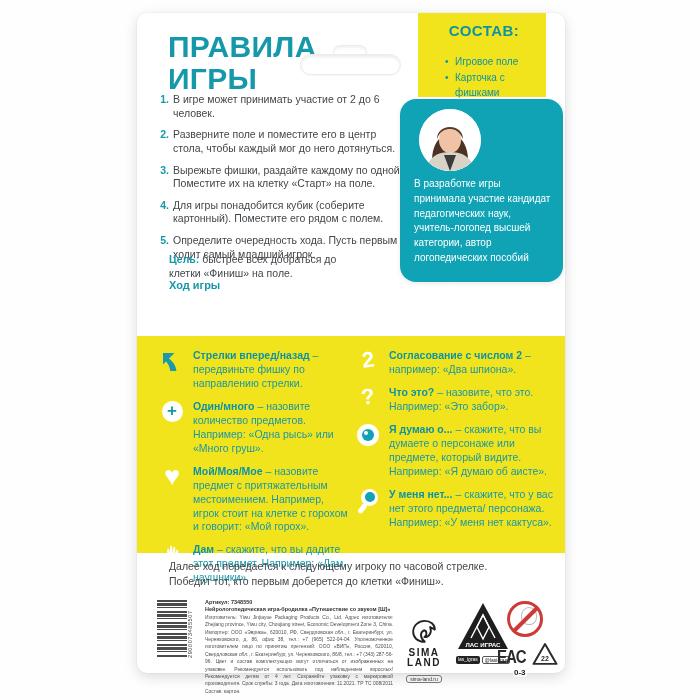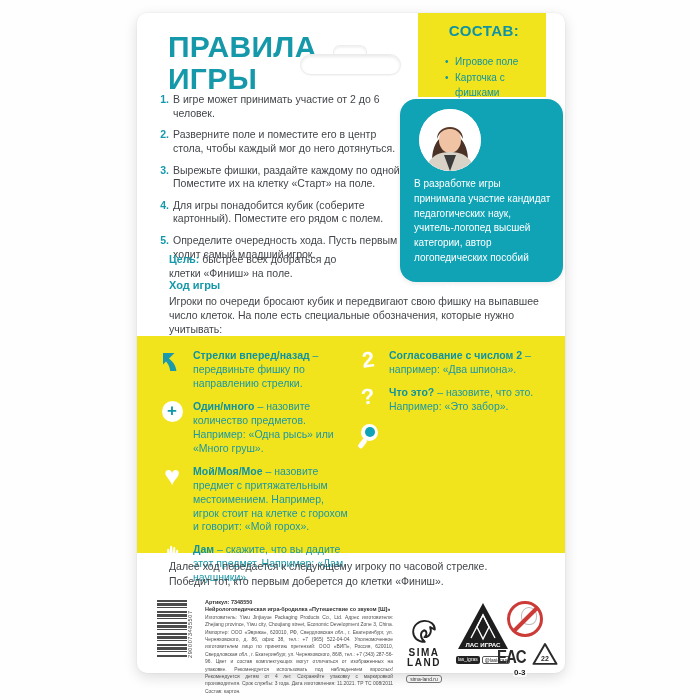--- a/index.html
+++ b/index.html
@@ -182,21 +182,20 @@
           </g>
         </svg>
       </div>
       <p class="author-text">
         <span>В разработке игры принимала участие кандидат педагогических наук, учитель-логопед высшей категории, автор логопедических пособий</span>
         <span class="author-name">Елена Максимова</span>
       </p>
     </div>
 
     <h3 class="progress-h">Ход игры</h3>
-    <p class="progress-t">Игроки по очереди бросают кубик и передвигают свою фишку на выпавшее число клеток. На поле есть специальные обозначения, которые нужно учитывать:</p>
 
     <div class="legend">
       <div class="lcol">
 
         <div class="lg-item">
           <div class="lg-icon">
             <svg viewBox="0 0 24 24" width="24" height="24">
               <path d="M3 3 L14.5 3 L3 14.5 Z" fill="#1b9aab"></path>
               <path d="M7.5 7.5 C12.5 10.8 15.8 15 16.4 21 L10.2 21 C9.7 16.6 8.2 13.6 5 10.2 Z" fill="#1b9aab"></path>
             </svg>
@@ -243,30 +242,43 @@
         </div>
 
         <div class="lg-item">
           <div class="lg-icon">
               <span class="ic-q">?</span>
             </div>
           <p class="lg-text"><b>Что это?</b>
             <span>– назовите, что это. Например: «Это забор».</span></p>
         </div>
 
+        <div class="lg-item">
+          <div class="lg-icon">
+            <span class="ic-eye">
+                <span class="iris">
+                  <span class="pupil"></span>
+                </span>
+              </span>
+          </div>
+          <p class="lg-text"><b>Я думаю о...</b>
+            <span>– скажите, что вы думаете о персонаже или предмете, который видите. Например: «Я думаю об аисте».</span></p>
+        </div>
 
         <div class="lg-item">
           <div class="lg-icon">
             <span class="ic-mag">
               <span class="mag-handle"></span>
               <span class="mag-lens">
                   <span class="mag-iris"></span>
                 </span>
             </span>
           </div>
+          <p class="lg-text"><b>У меня нет...</b>
+            <span>– скажите, что у вас нет этого предмета/ персонажа. Например: «У меня нет кактуса».</span></p>
         </div>
 
       </div>
     </div>
 
     <div class="footer-note">
       <div>Далее ход передается к следующему игроку по часовой стрелке.</div>
       <div>Победит тот, кто первым доберется до клетки «Финиш».</div>
     </div>
 

